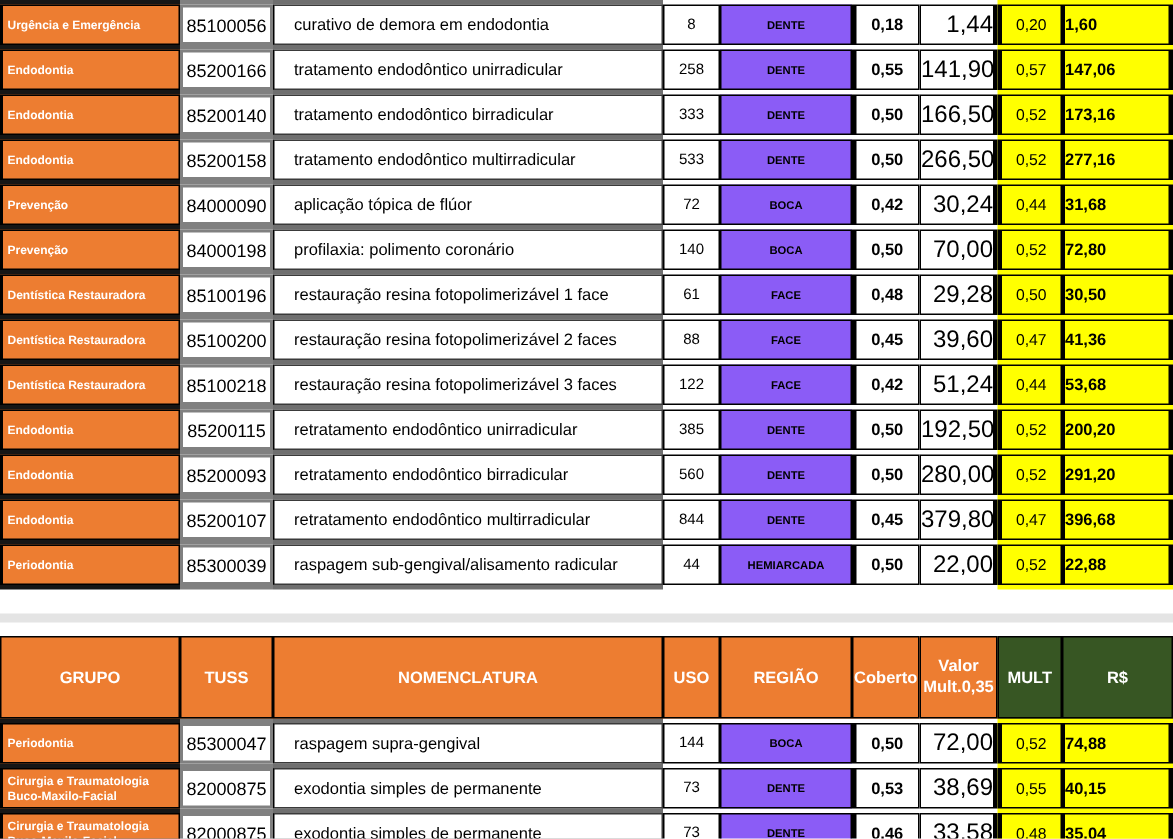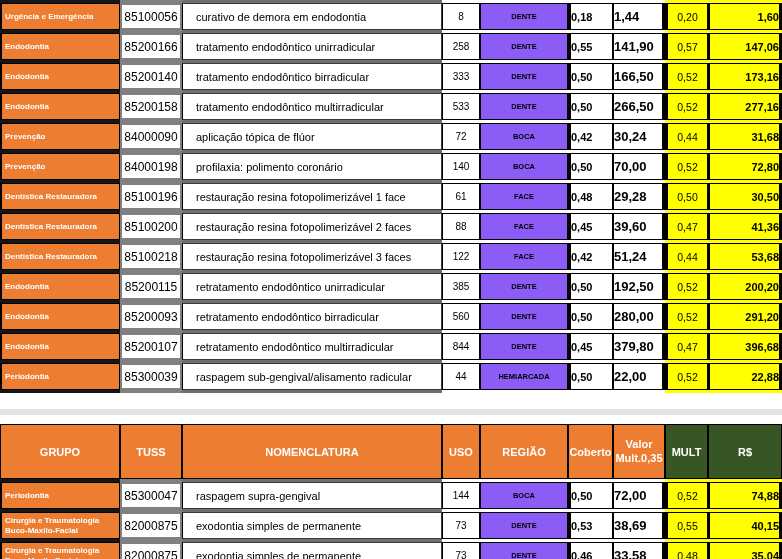--- a/index.html
+++ b/index.html
@@ -32,27 +32,27 @@
 
   
   .c-grupo{background:#ED7D31;color:#fff;font-weight:bold;font-size:8px;
            line-height:1.25;text-align:left;padding:0 3px;white-space:normal;
            border:1px solid #000;border-left-width:2px;}
   .c-tuss{background:#fff;font-size:12px;text-align:center;border:2px solid #808080;}
   .c-nome{background:#fff;font-size:11px;text-align:left;padding:0 13px;
           border:1px solid #3a3a3a;border-left-color:#000;}
   .c-uso{background:#fff;font-size:10px;text-align:center;border:1px solid #000;}
   .c-regiao{background:#8b5cf6;font-size:7.5px;font-weight:bold;text-align:center;border:1px solid #000;}
-  .c-coberto{background:#fff;font-size:11px;font-weight:bold;text-align:left;
+  .c-coberto{background:#fff;font-size:11px;font-weight:bold;text-align:center;
              border:1px solid #000;border-left-width:3px;}
-  .c-valor{background:#fff;font-size:13px;font-weight:bold;text-align:left;
+  .c-valor{background:#fff;font-size:16px;font-weight:normal;text-align:right;
            border:1px solid #000;border-right-width:3px;}
   .c-mult{background:#FFFF00;font-size:10.5px;text-align:center;
           border:1px solid #000;border-left-width:3px;}
-  .c-rs{background:#FFFF00;font-size:11px;font-weight:bold;text-align:right;
+  .c-rs{background:#FFFF00;font-size:11px;font-weight:bold;text-align:left;
         border:1px solid #000;border-left-width:2px;border-right-width:3px;}
 
   
   .grid th{height:27px;font-size:11px;font-weight:bold;color:#fff;border:1px solid #000;}
   .h-orange{background:#ED7D31;}
   .h-green{background:#375623;}
   .h-left{text-align:center;padding:13px 4px;}
   .h-center{text-align:center;}
   .h-coberto{border-left-width:3px;}
   .h-valor{font-size:7.5px;line-height:1.25;white-space:pre-line;border-right-width:3px;}

